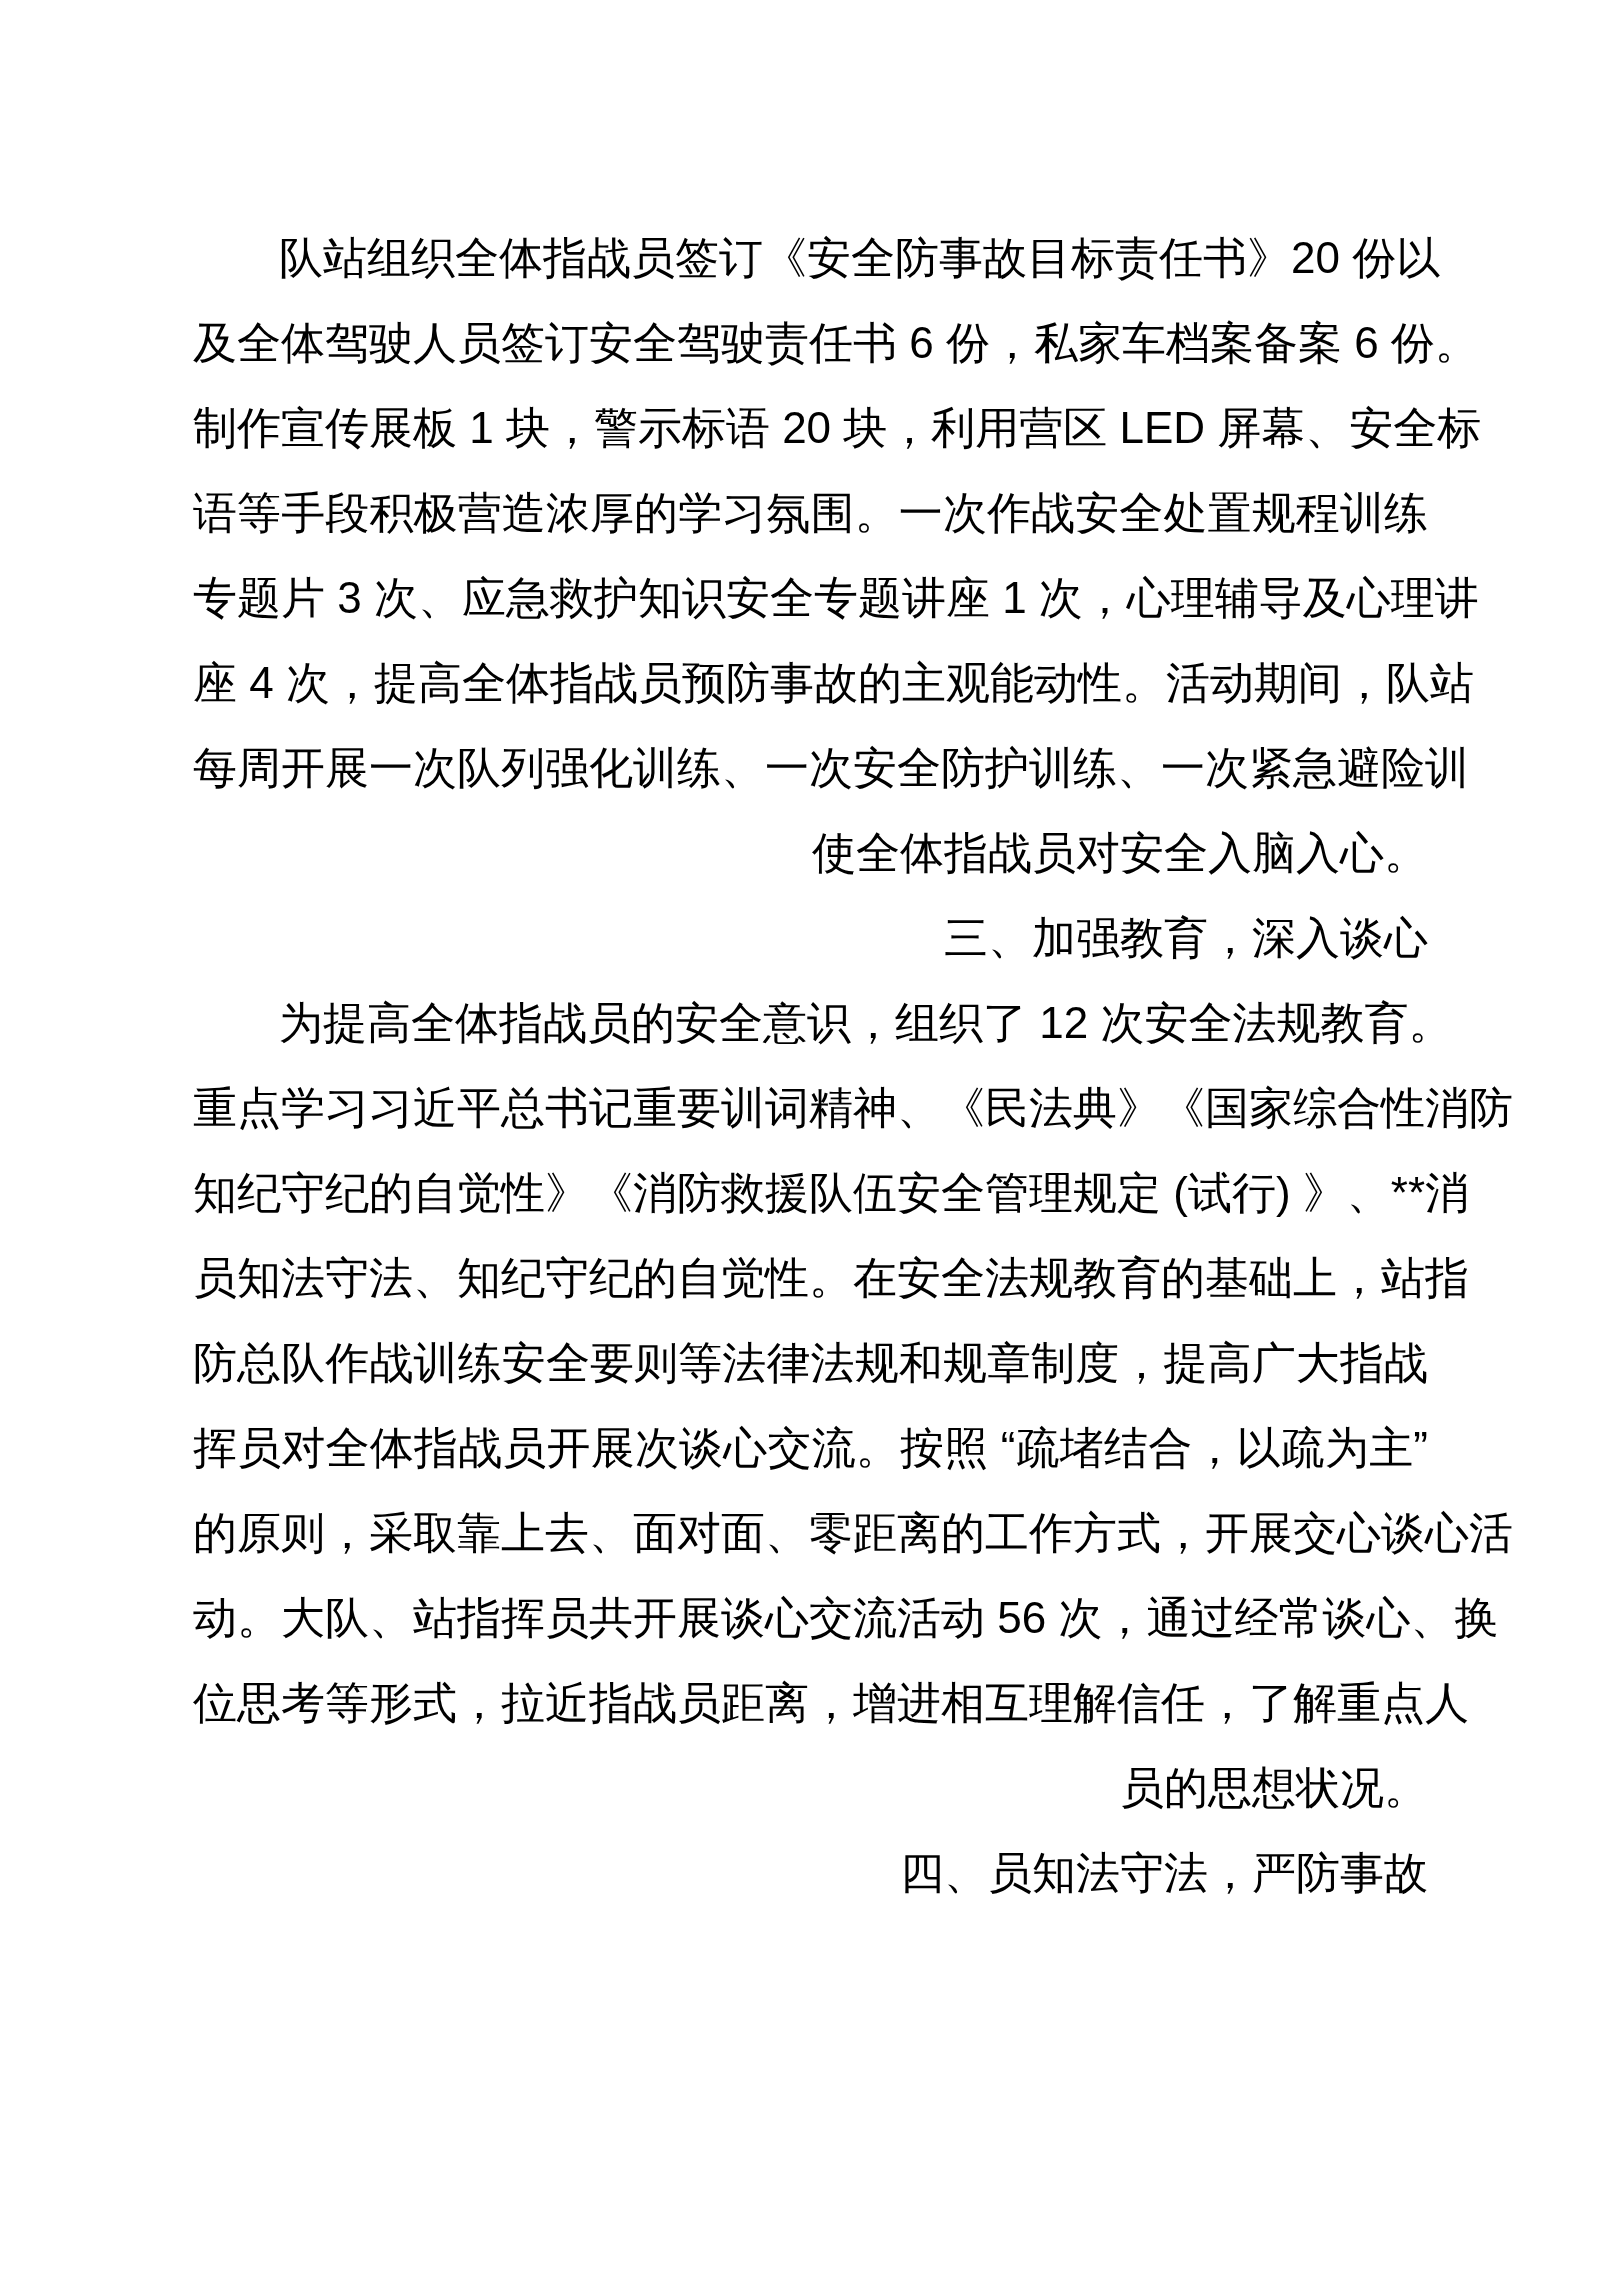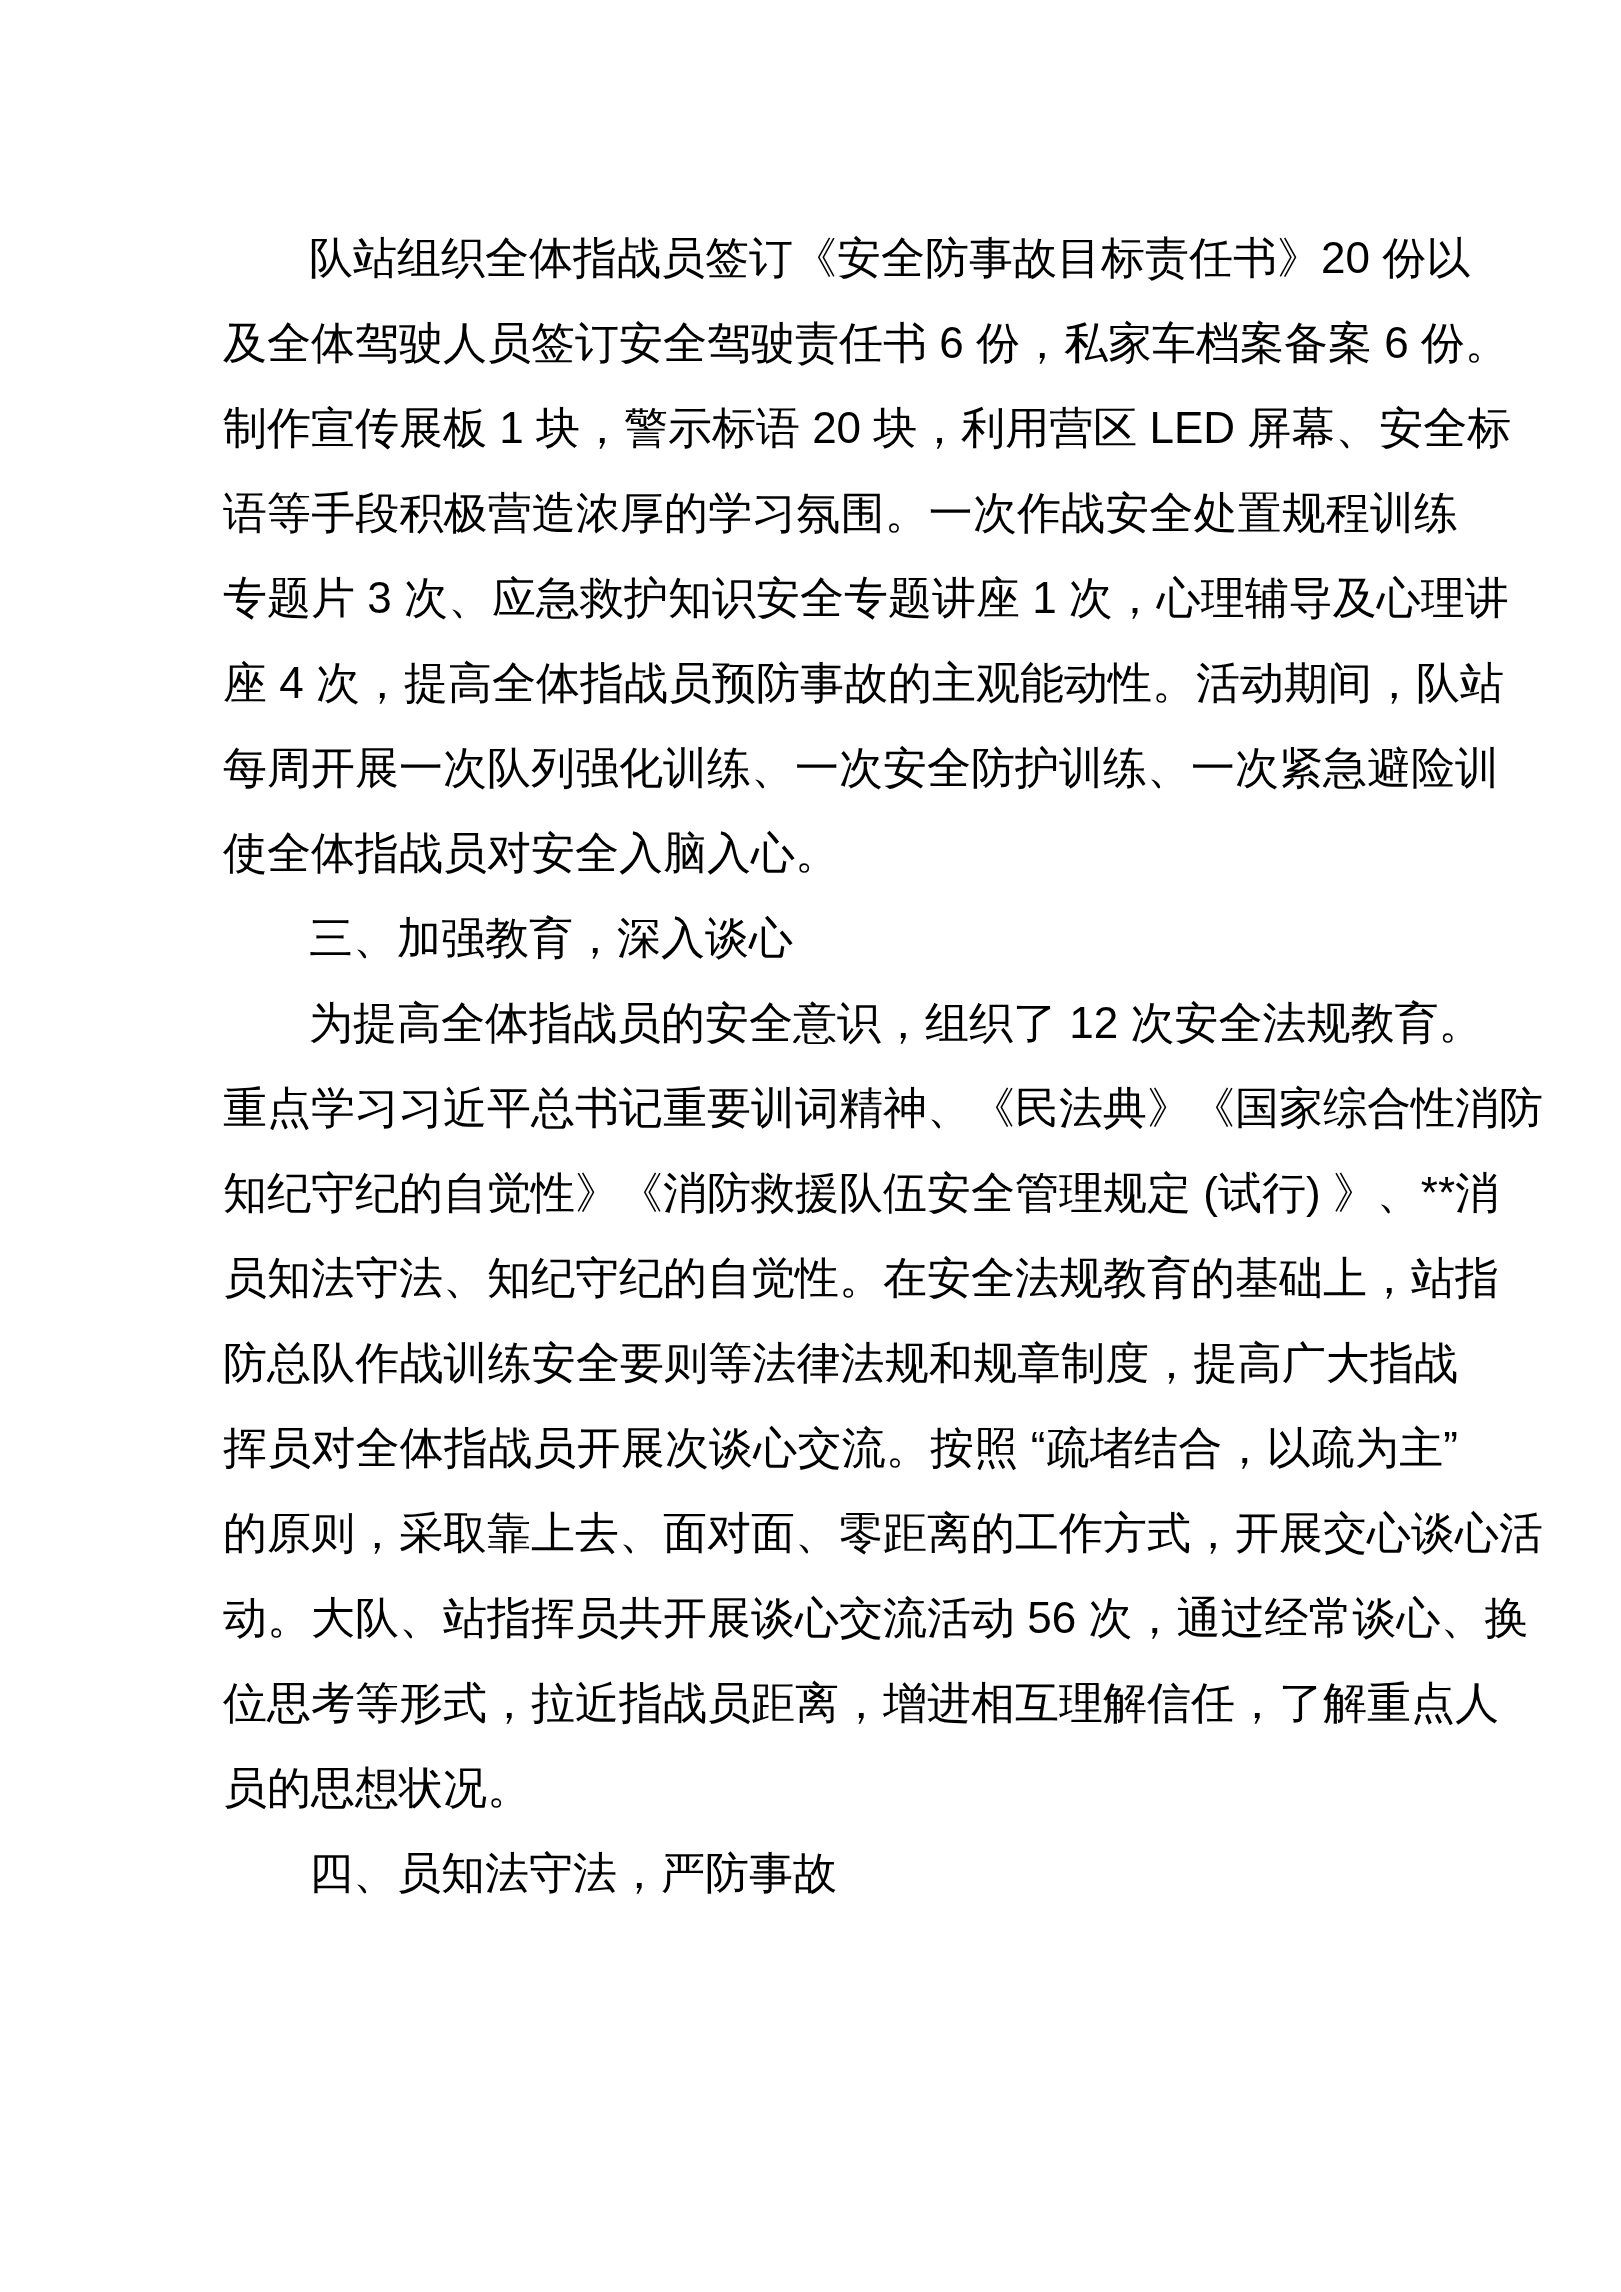--- a/index.html
+++ b/index.html
@@ -8,35 +8,34 @@
     background: #ffffff;
   }
   .page {
     position: relative;
     width: 1571px;
     height: 2293px;
     background: #ffffff;
     color: #000000;
     font-family: "Liberation Sans", sans-serif;
     overflow: hidden;
-    margin-left: 30px;
   }
   .text-block {
     position: absolute;
     left: 193px;
     top: 215px;
     width: 1235px;
   }
   .line {
     font-size: 44px;
     line-height: 85px;
     height: 85px;
     white-space: nowrap;
     font-weight: 400;
-    text-align: left;
+    text-align: right;
   }
   
   .j {
     text-align: justify;
     text-align-last: justify;
   }
   
   .ind {
     text-indent: 86px;
   }

